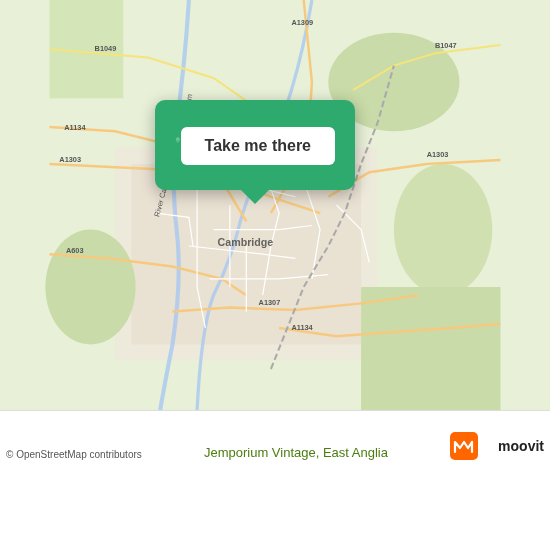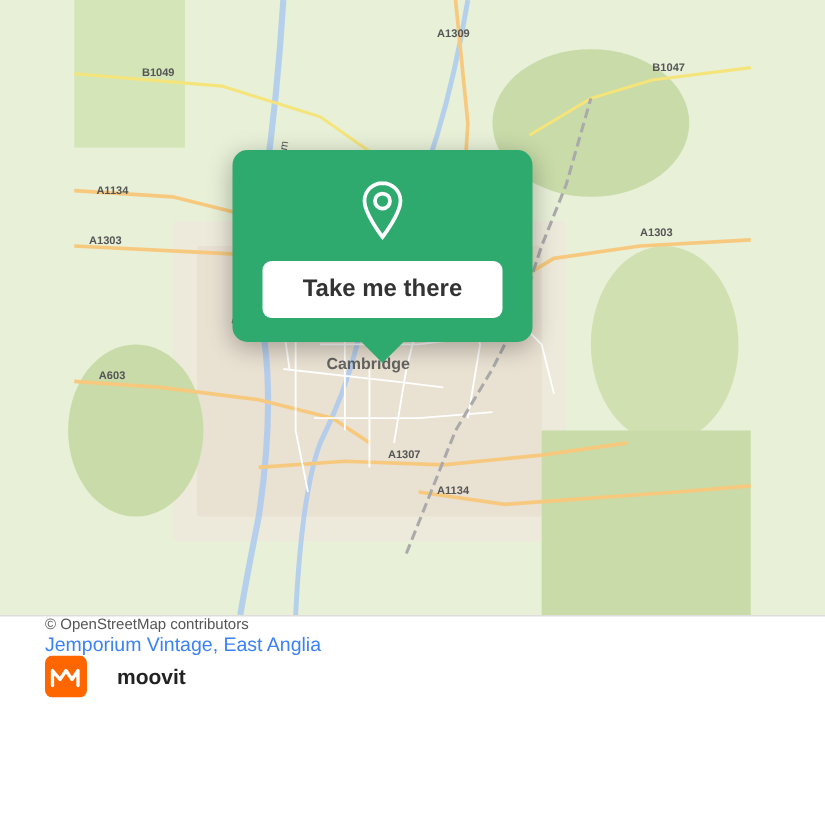--- a/index.html
+++ b/index.html
@@ -29,21 +29,21 @@
 
     
     .popup-card {
       position: absolute;
       top: 100px;
       left: 155px;
       width: 200px;
       background: #2eaa6e;
       border-radius: 10px;
       display: flex;
-      flex-direction: column;
+      flex-direction: row;
       align-items: center;
       padding: 18px 20px 16px;
       box-shadow: 0 4px 16px rgba(0,0,0,0.3);
     }
 
     .popup-card::after {
       content: '';
       position: absolute;
       bottom: -14px;
       left: 50%;
@@ -74,35 +74,34 @@
       width: 100%;
       text-align: center;
     }
 
     
     #bottom-bar {
       width: 550px;
       height: 50px;
       background: white;
       display: flex;
-      align-items: flex-start;
+      align-items: flex-end;
       justify-content: space-between;
-      padding: 0 30px;
+      padding: 0 6px;
       border-top: 1px solid #ddd;
-      flex-direction: column;
     }
 
     .attribution {
       font-size: 10px;
       color: #555;
     }
 
     .place-info {
       font-size: 13px;
-      color: #3b82f6;
+      color: #4d7c0f;
       font-weight: 500;
     }
 
     .moovit-logo {
       display: flex;
       align-items: center;
       gap: 20px;
       font-size: 14px;
       font-weight: bold;
       color: #222;

